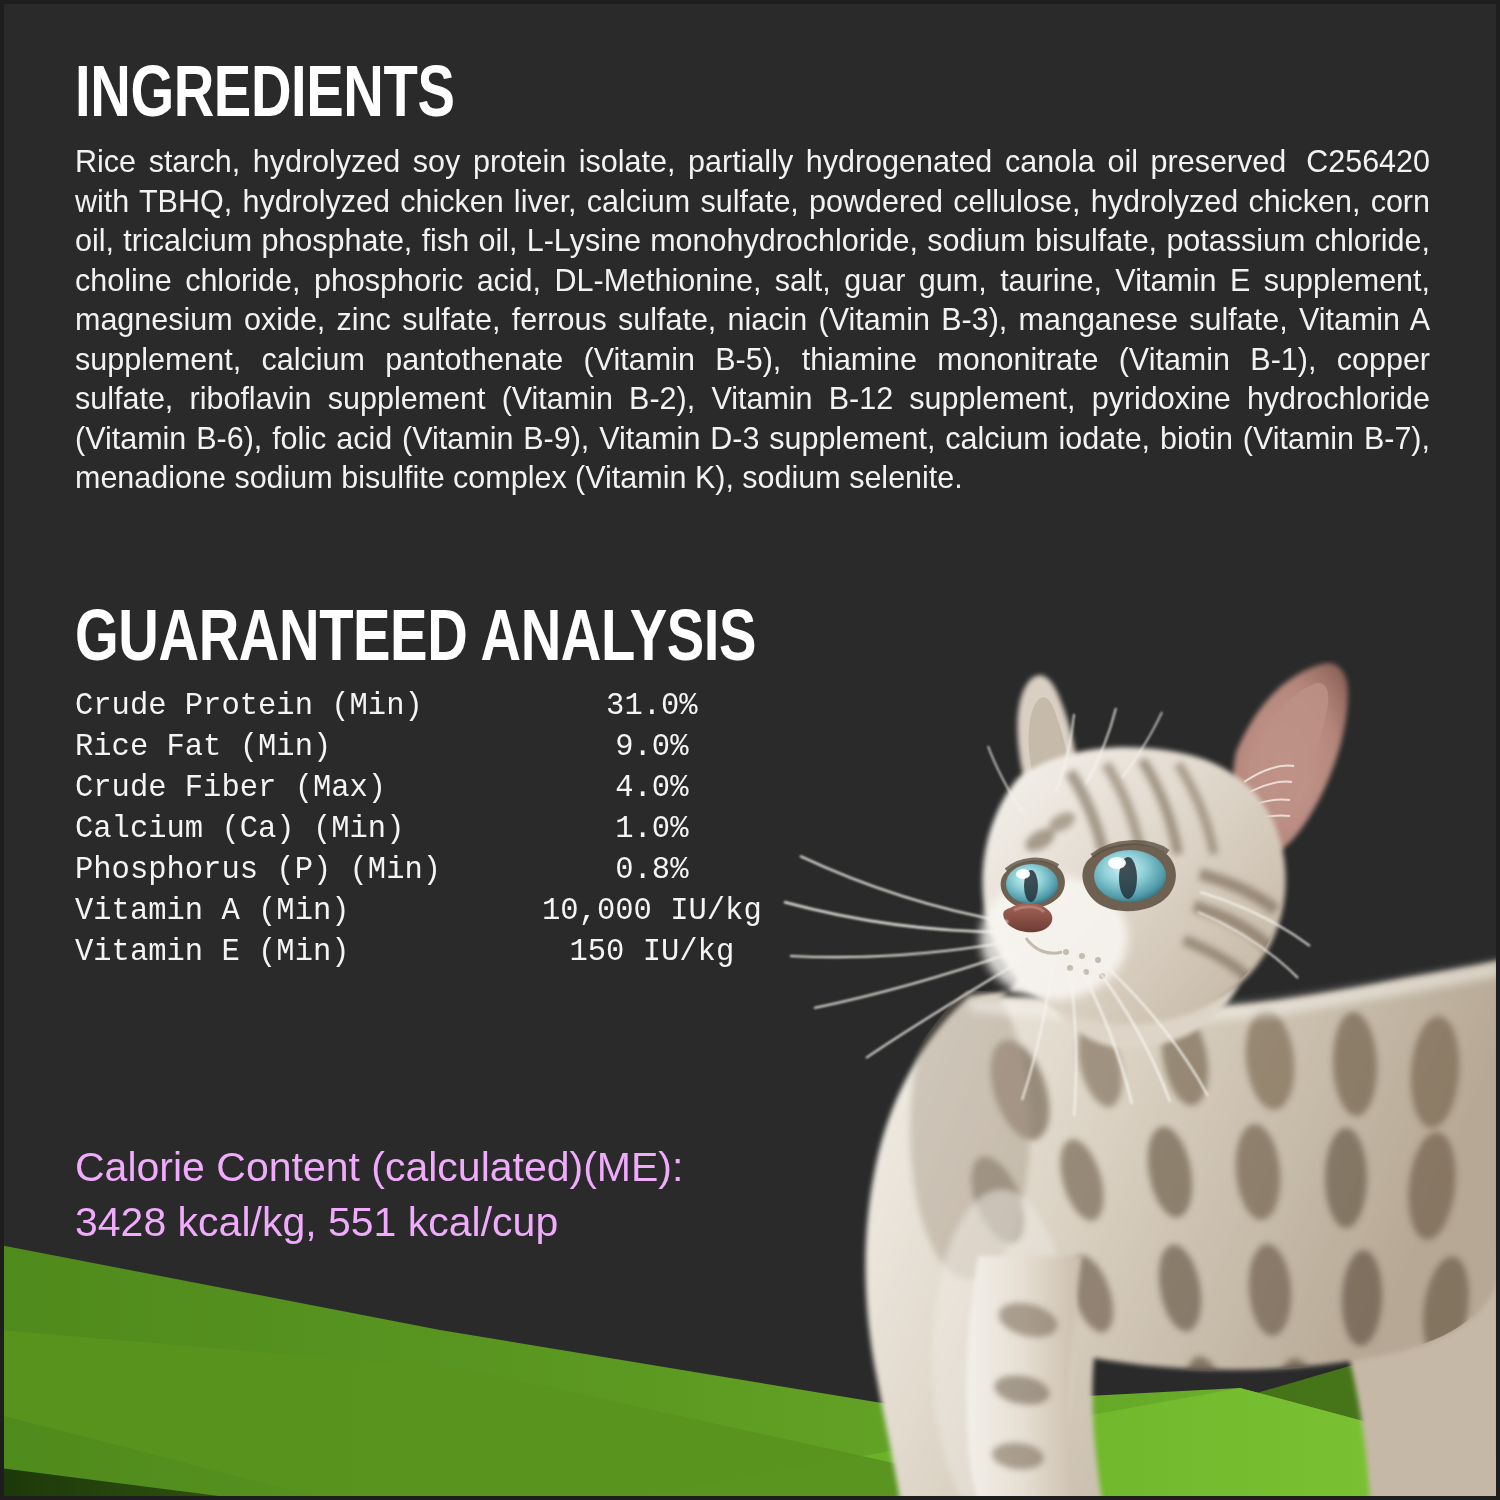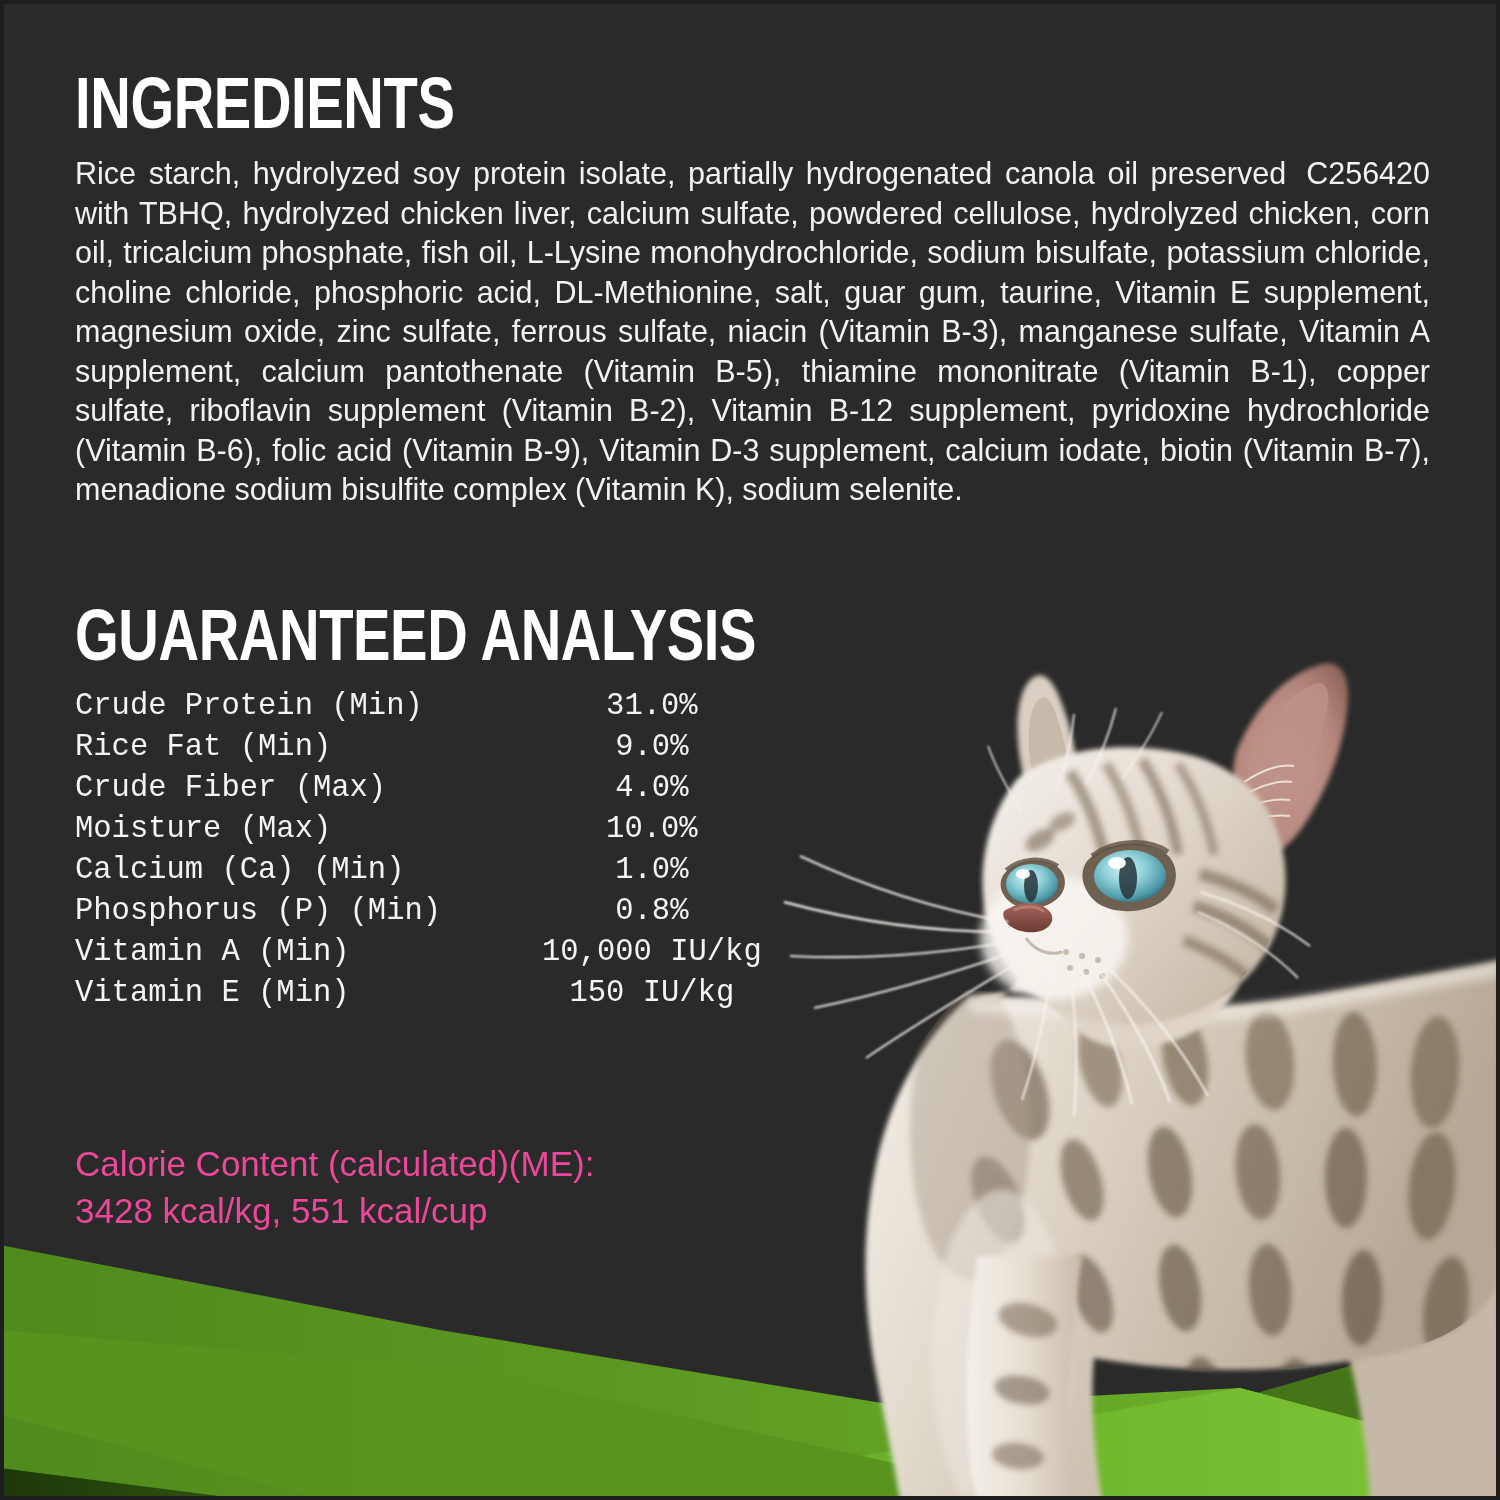--- a/index.html
+++ b/index.html
@@ -64,21 +64,21 @@
     letter-spacing: -0.5px;
     transform: scaleX(0.78);
     transform-origin: left center;
     white-space: nowrap;
     color: #ffffff;
   }
 
   #ingredients-block {
     position: absolute;
     left: 75px;
-    top: 70px;
+    top: 58px;
     width: 1355px;
   }
 
   #ingredients-body {
     margin-top: 18px;
     font-size: 30.5px;
     line-height: 1.295;
     text-align: justify;
     text-justify: inter-word;
     color: #f2f2f2;
@@ -110,23 +110,23 @@
     font-family: Liberation Mono, monospace;
   }
   #analysis-table td.nutrient { text-align: left; }
   #analysis-table td.amount { text-align: center; }
 
   #calorie-block {
     position: absolute;
     left: 75px;
     top: 1140px;
     width: 700px;
-    font-size: 35px;
+    font-size: 41px;
     line-height: 1.35;
-    color: #ec4899;
+    color: #f0abfc;
   }
 </style>
 </head>
 <body>
 
 <div id="page">
 
   <svg id="waves" viewBox="0 0 1500 290" preserveAspectRatio="none" aria-hidden="true">
     <defs>
       <linearGradient id="gMid" x1="0" y1="0" x2="1" y2="0">
@@ -407,24 +407,20 @@
             </tr>
             <tr>
               <td class="nutrient">Rice Fat (Min)</td>
               <td class="amount">9.0%</td>
             </tr>
             <tr>
               <td class="nutrient">Crude Fiber (Max)</td>
               <td class="amount">4.0%</td>
             </tr>
             <tr>
-              <td class="nutrient">Moisture (Max)</td>
-              <td class="amount">10.0%</td>
-            </tr>
-            <tr>
               <td class="nutrient">Calcium (Ca) (Min)</td>
               <td class="amount">1.0%</td>
             </tr>
             <tr>
               <td class="nutrient">Phosphorus (P) (Min)</td>
               <td class="amount">0.8%</td>
             </tr>
             <tr>
               <td class="nutrient">Vitamin A (Min)</td>
               <td class="amount">10,000 IU/kg</td>

